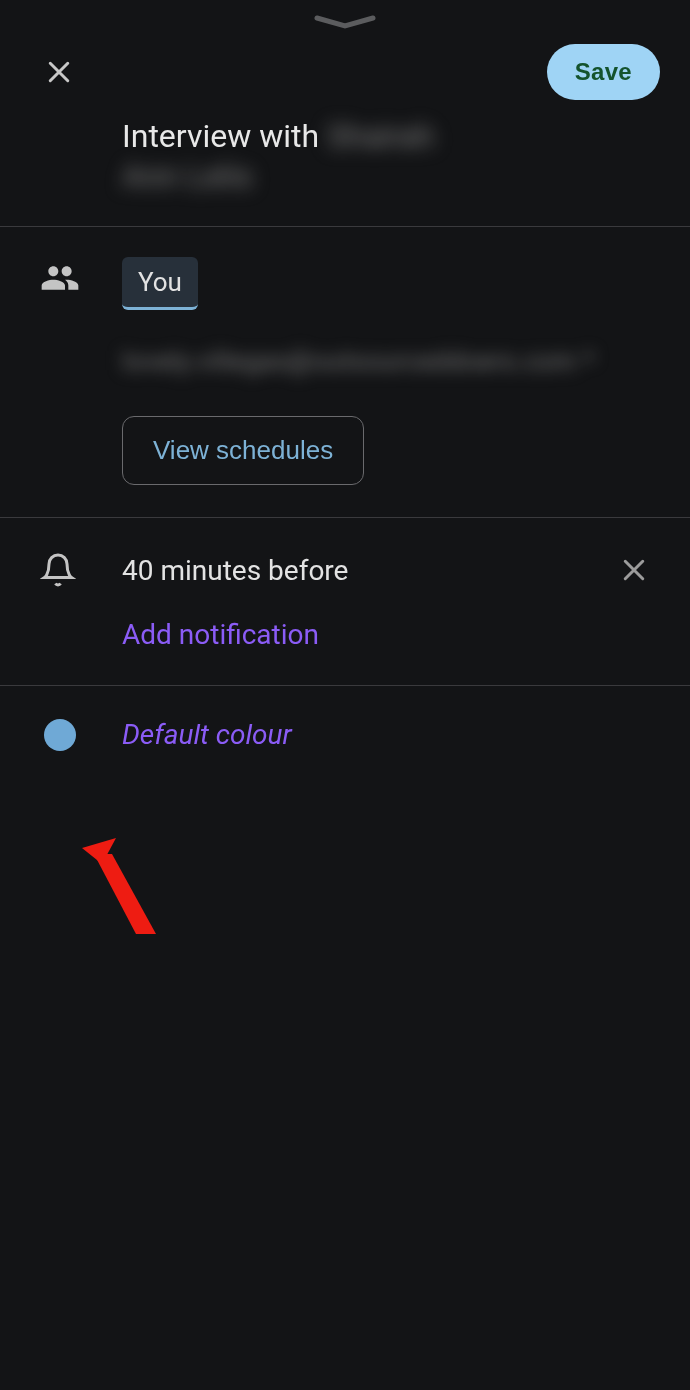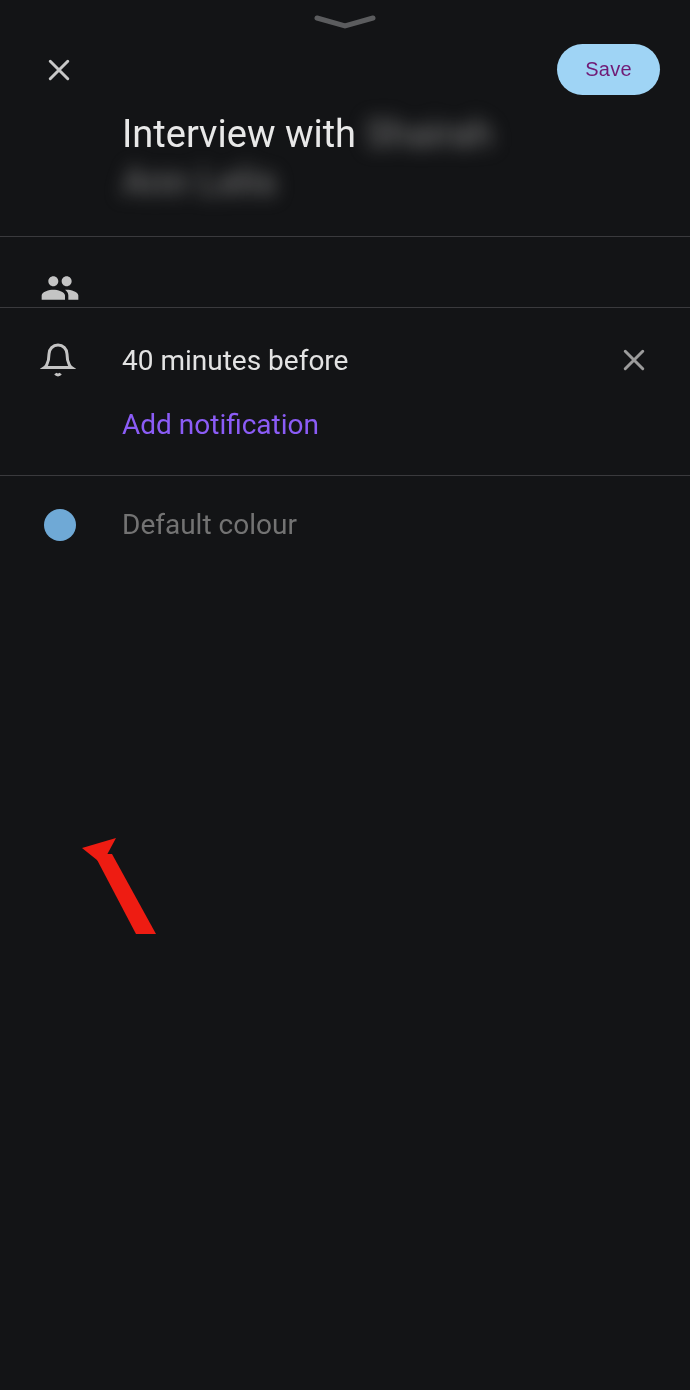--- a/index.html
+++ b/index.html
@@ -28,34 +28,34 @@
     padding: 14px 30px 10px 42px;
   }
   .close-btn {
     width: 34px; height: 34px;
     display: flex; align-items: center; justify-content: center;
     color: #c8c8c8;
     cursor: pointer;
   }
   .save-btn {
     background: #9fd4f5;
-    color: #701a75;
-    font-size: 20px;
-    font-weight: 400;
+    color: #14532d;
+    font-size: 24px;
+    font-weight: 700;
     border: none;
     border-radius: 30px;
     padding: 14px 28px;
     cursor: pointer;
     letter-spacing: 0.3px;
   }
   .title-block {
     padding: 6px 30px 30px 122px;
   }
   .title-text {
-    font-size: 38px;
+    font-size: 32px;
     font-weight: 400;
     color: #e8e8e8;
     line-height: 1.25;
   }
   .title-blur {
     color: #808080;
     filter: blur(9px);
   }
   .divider {
     border: none;
@@ -148,21 +148,22 @@
   }
   .color-dot {
     width: 32px; height: 32px;
     border-radius: 50%;
     background: #6fa9d6;
     flex-shrink: 0;
   }
   .color-label {
     padding-left: 46px;
     font-size: 28px;
-    color: #737373;
+    color: #8b5cf6;
+    font-style: italic;
   }
   .annotation-arrow {
     position: absolute;
     left: 72px;
     top: 838px;
     pointer-events: none;
   }
 </style>
 </head>
 <body>
@@ -192,20 +193,25 @@
 </div>
 
 <hr class="divider">
 
 <div class="section">
   <div class="section-icon">
     <svg width="40" height="40" viewBox="0 0 24 24" fill="currentColor">
       <path d="M16 11c1.66 0 2.99-1.34 2.99-3S17.66 5 16 5s-3 1.34-3 3 1.34 3 3 3zm-8 0c1.66 0 2.99-1.34 2.99-3S9.66 5 8 5 5 6.34 5 8s1.34 3 3 3zm0 2c-2.33 0-7 1.17-7 3.5V19h14v-2.5C15 14.17 10.33 13 8 13zm8 0c-.29 0-.62.02-.97.05 1.16.84 1.97 1.97 1.97 3.45V19h6v-2.5c0-2.33-4.67-3.5-7-3.5z"></path>
     </svg>
   </div>
+  <div class="section-body">
+    <span class="chip">You</span>
+    <div class="blur-email">lovely.villegas@outsourceddoers.com *</div>
+    <button class="view-sched-btn">View schedules</button>
+  </div>
 </div>
 
 <hr class="divider">
 
 <div class="notif-row">
   <div class="notif-icon">
     <svg width="36" height="36" viewBox="0 0 24 24" fill="none" stroke="currentColor" stroke-width="2">
       <path d="M18 8a6 6 0 10-12 0c0 7-3 9-3 9h18s-3-2-3-9M13.7 21a2 2 0 01-3.4 0"></path>
     </svg>
   </div>

